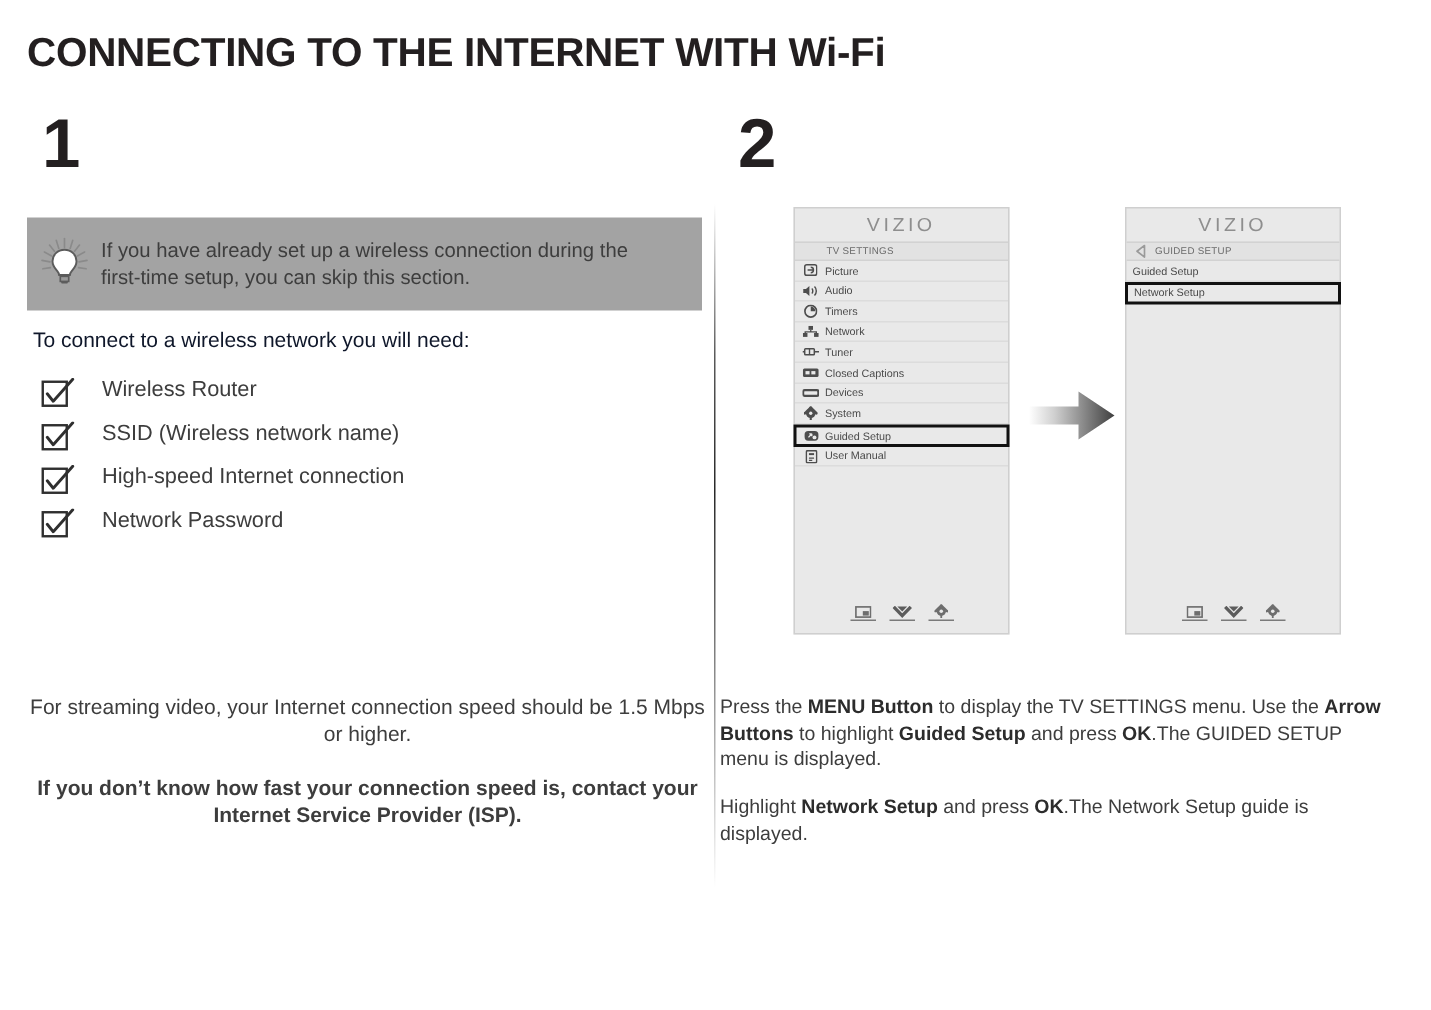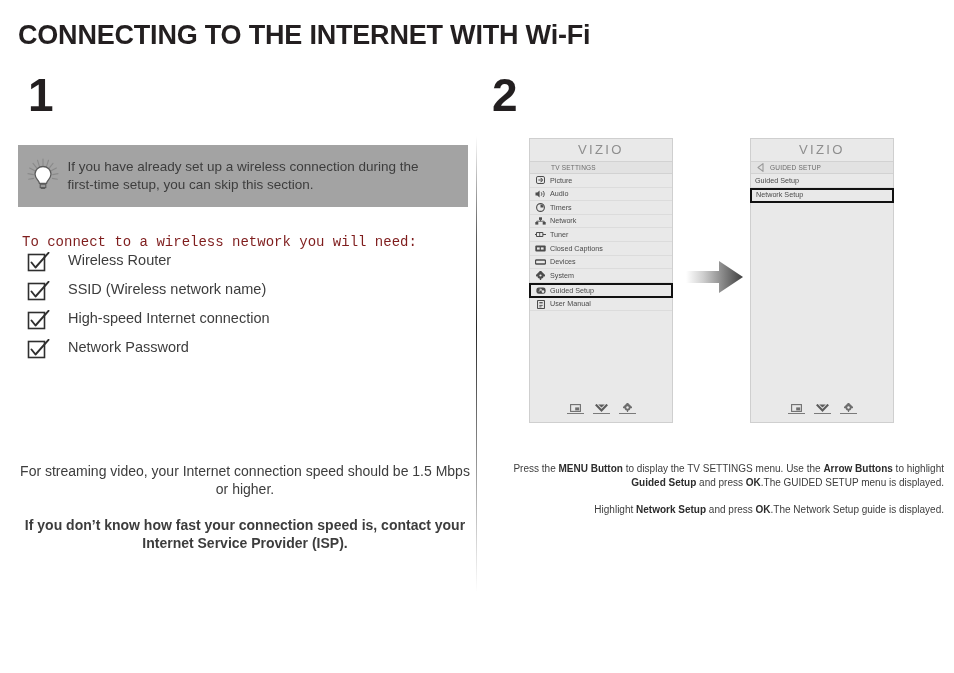--- a/index.html
+++ b/index.html
@@ -48,22 +48,22 @@
     display: flex; align-items: center;
   }
   .note-icon { width: 78px; display: flex; justify-content: center; align-items: center; }
   .note-text {
     font-size: 13.5px; line-height: 1.33; color: #3d3d3d;
     padding-right: 20px;
   }
 
   
   .intro-line {
-    position: absolute; left: 22px; top: 234px;
-    font-size: 14px; color: #7f1d1d; font-family: Liberation Mono, monospace;
+    position: absolute; left: 22px; top: 218px;
+    font-size: 14px; color: #0f172a;
   }
 
   
   .checklist { position: absolute; left: 26px; top: 252px; }
   .check-item {
     display: flex; 
     height: 26px; margin-bottom: 3px;
   }
   .check-box { width: 30px; height: 22px; flex: 0 0 30px; position: relative; }
   .check-label { font-size: 14.5px; color: #3d3d3d; margin-left: 12px; }
@@ -128,23 +128,23 @@
   .foot-ico {
     display: flex; flex-direction: column; align-items: center;
     border-bottom: 1.5px solid #7a7a7a; padding-bottom: 1px; width: 17px;
   }
 
   
   .flow-arrow { position: absolute; left: 686px; top: 259px; }
 
   
   .right-notes {
-    position: absolute; left: 496px; top: 462px;
-    width: 448px; text-align: right;
-    font-size: 10px; line-height: 1.36; color: #3d3d3d;
+    position: absolute; left: 480px; top: 462px;
+    width: 448px; text-align: left;
+    font-size: 13px; line-height: 1.36; color: #3d3d3d;
   }
   .right-notes p + p { margin-top: 14px; }
   .right-notes b { font-weight: bold; color: #2c2c2c; }
 </style>
 </head>
 <body>
 
 <div class="page">
 
   <div class="page-title">CONNECTING TO THE INTERNET WITH Wi-Fi</div>

